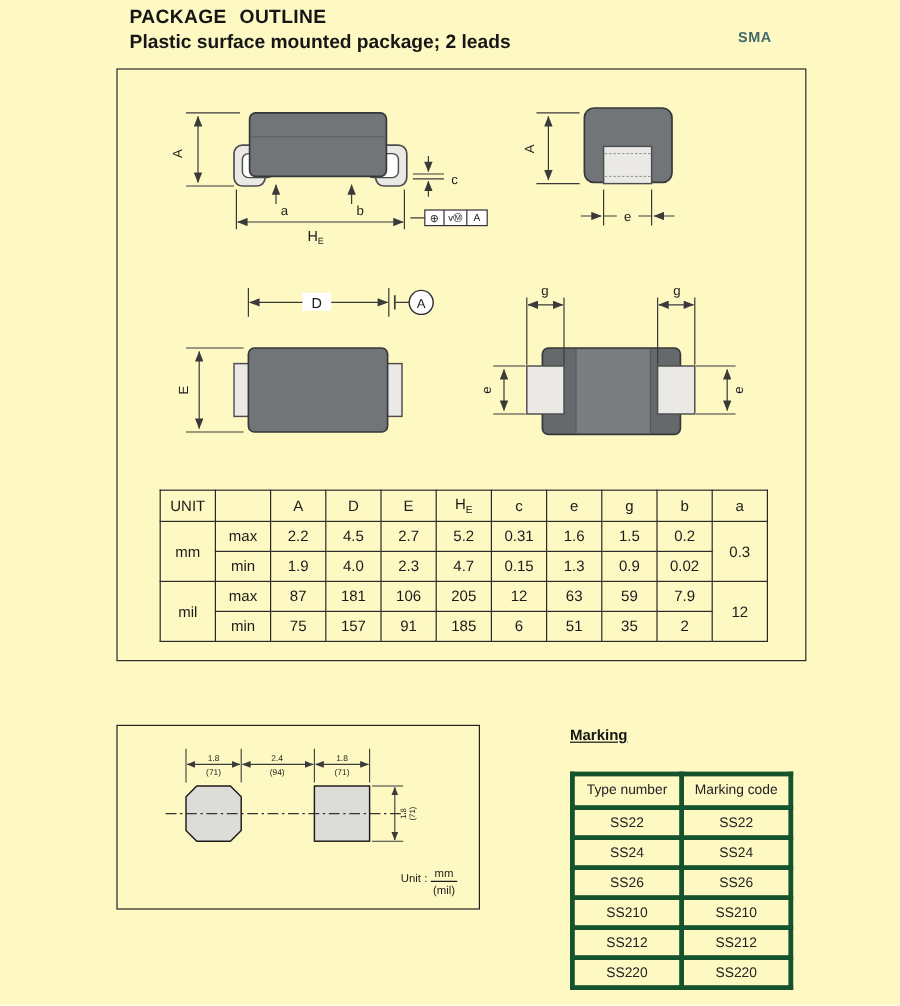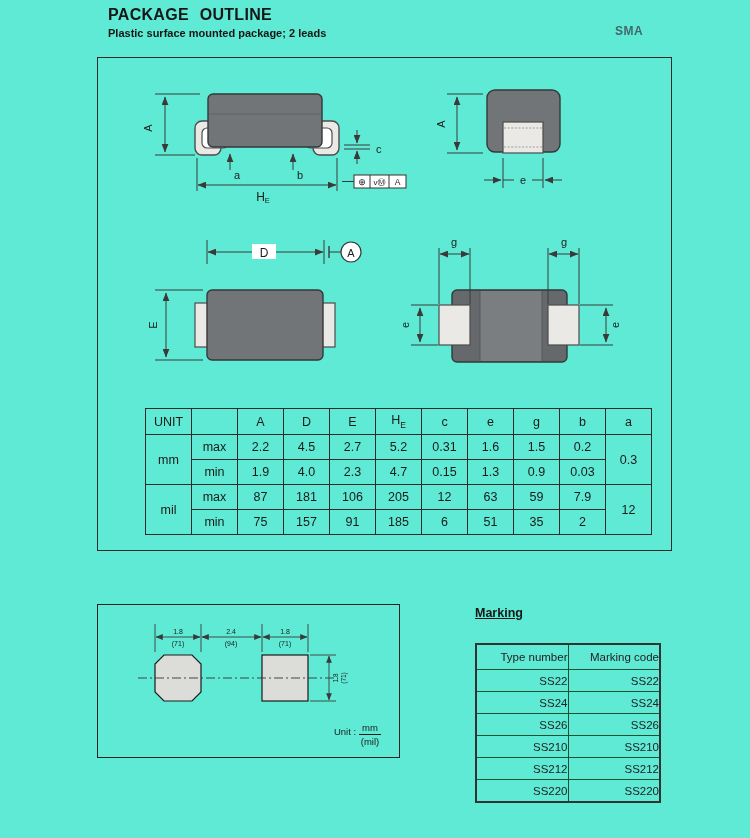--- a/index.html
+++ b/index.html
@@ -1,37 +1,37 @@
 <!DOCTYPE html>
 <html><head>
 <meta charset="utf-8">
 <style>
   html,body { margin:0; padding:0; background:#fff; }
   .page {
-    position:relative; width:750px; height:838px; background:#5eead4;
+    position:relative; width:750px; height:838px; background:#fef9c3;
     font-family:"Liberation Sans", sans-serif; color:#111; overflow:hidden;
   }
   .abs { position:absolute; }
   .title { left:108px; top:6px; font-size:16px; font-weight:bold; word-spacing:6px; letter-spacing:.3px; color:#161616; }
-  .subtitle { left:108px; top:27px; font-size:11px; font-weight:bold; color:#161616;text-align:right; }
+  .subtitle { left:108px; top:27px; font-size:16px; font-weight:bold; color:#161616;text-align:right; }
   .sma { left:615px; top:24px; font-size:12px; font-weight:bold; color:#44696c; letter-spacing:.5px; }
 
   .outline-box { left:97px; top:57px; width:573px; height:492px; border:1.2px solid #2a2a2a; }
 
-  table.dim { position:absolute; left:35px; top:350px; border-collapse:collapse; table-layout:fixed; font-size:12.5px; color:#1a1a1a; border:1.5px solid #222;margin-left:12px; }
+  table.dim { position:absolute; left:35px; top:350px; border-collapse:collapse; table-layout:fixed; font-size:12.5px; color:#1a1a1a; border:1.5px solid #222; }
   table.dim td { border:1px solid #2b2b2b; text-align:center; padding:0; width:45px; height:24px; }
   table.dim tr.hdr td { height:25px; }
   table.dim sub { font-size:8.5px; }
 
   .pad-heading { left:108px; top:601px; font-size:13px; font-weight:bold; color:#161616; }
   .pad-box { left:97px; top:604px; width:301px; height:152px; border:1.5px solid #222; }
 
   .marking-heading { left:475px; top:606px; font-size:12.5px; font-weight:bold; color:#161616;text-decoration:underline; }
   table.marking { position:absolute; left:475px; top:643px; border-collapse:collapse; table-layout:fixed; width:186px; font-size:11.5px; color:#222; border:2px solid #333; }
-  table.marking td { border:1px solid #14532d; text-align:right; padding:0; height:21px;margin-top:26px; }
+  table.marking td { border:4px solid #14532d; text-align:center; padding:0; height:21px;margin-top:26px; }
   table.marking tr.hdr td { height:24px; }
 
   svg text { font-family:"Liberation Sans", sans-serif; fill:#1c1c1c; }
 </style>
 </head>
 <body>
 
 <div class="page">
 
   <div class="abs title">PACKAGE OUTLINE</div>
@@ -220,21 +220,21 @@
       </tr>
       <tr>
         <td>min</td>
         <td>1.9</td>
         <td>4.0</td>
         <td>2.3</td>
         <td>4.7</td>
         <td>0.15</td>
         <td>1.3</td>
         <td>0.9</td>
-        <td>0.03</td>
+        <td>0.02</td>
       </tr>
       <tr>
         <td rowspan="2">mil</td>
         <td>max</td>
         <td>87</td>
         <td>181</td>
         <td>106</td>
         <td>205</td>
         <td>12</td>
         <td>63</td>

